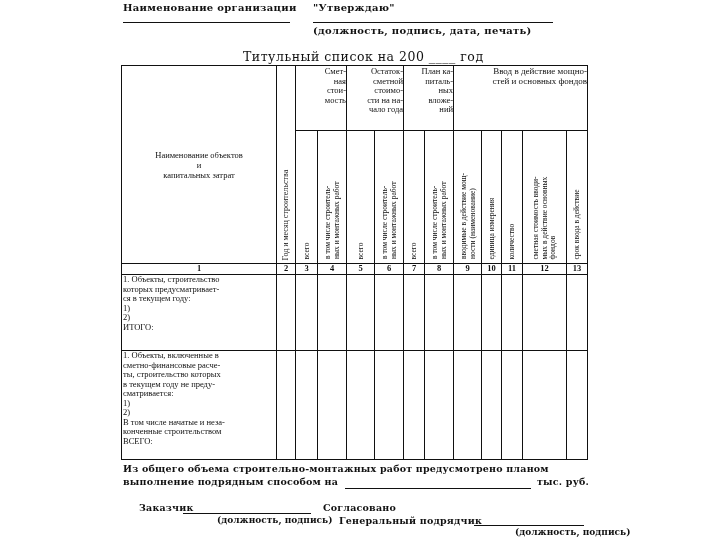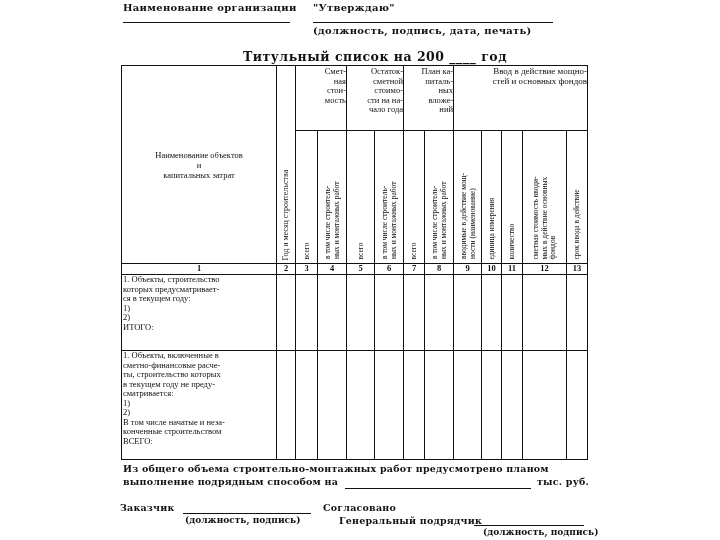--- a/index.html
+++ b/index.html
@@ -1,30 +1,30 @@
 <!DOCTYPE html>
 <html><head>
 <meta charset="utf-8">
 <style>
   html,body{margin:0;padding:0;background:#fff;}
   body{width:720px;height:540px;position:relative;overflow:hidden;font-family:"DejaVu Serif","Liberation Serif",serif;color:#111;}
   .abs{position:absolute;}
   .hdr{font-size:10px;font-weight:bold;letter-spacing:0.3px;}
   .line{position:absolute;border-bottom:1px solid #111;height:0;}
-  .title{font-size:12.5px;font-weight:bold;letter-spacing:0.5px;}
+  .title{font-size:12.5px;font-weight:normal;letter-spacing:0.5px;}
   table.form{position:absolute;left:121px;top:65px;border-collapse:collapse;table-layout:fixed;font-family:"Liberation Serif",serif;}
   table.form td{border:1px solid #111;padding:0;vertical-align:top;font-size:8.5px;line-height:9.5px;}
   table.form td.grp{text-align:right;padding-top:1px;}
   table.form td.name{vertical-align:middle;text-align:center;font-size:8.5px;line-height:10px;}
   .vert{position:relative;height:100%;}
   .vert span{position:absolute;left:50%;bottom:3px;transform-origin:left bottom;transform:rotate(-90deg) translate(0,50%);white-space:nowrap;font-size:7.5px;line-height:8.5px;text-align:left;display:block;}
   .num td{text-align:center;font-weight:bold;font-size:9px;height:10px;line-height:10px;vertical-align:middle;}
   .sect{font-size:9px;line-height:9.6px;padding-left:1px !important;}
   .foot{font-size:9.5px;font-weight:bold;letter-spacing:0.2px;}
-  .small{font-size:9px;font-weight:bold;}
+  .small{font-size:9px;font-weight:bold;margin-left:32px;}
 </style>
 </head>
 <body>
 
 <div class="abs hdr" style="left:123px;top:2px;">Наименование организации</div>
 <div class="abs hdr" style="left:313px;top:2px;">"Утверждаю"</div>
 <div class="line" style="left:123px;top:22px;width:167px;"></div>
 <div class="line" style="left:313px;top:22px;width:240px;"></div>
 <div class="abs hdr" style="left:313px;top:25px;">(должность, подпись, дата, печать)</div>
 
@@ -220,20 +220,20 @@
         <td></td>
   </tr>
 </tbody>
   </table>
 
 <div class="abs foot" style="left:123px;top:463px;">Из общего объема строительно-монтажных работ предусмотрено планом</div>
 <div class="abs foot" style="left:123px;top:476px;">выполнение подрядным способом на</div>
 <div class="line" style="left:345px;top:488px;width:186px;"></div>
 <div class="abs foot" style="left:537px;top:476px;">тыс. руб.</div>
 
-<div class="abs foot" style="left:120px;top:502px;">Заказчик</div>
+<div class="abs foot" style="left:139px;top:502px;">Заказчик</div>
 <div class="line" style="left:183px;top:513px;width:128px;"></div>
 <div class="abs small" style="left:185px;top:515px;">(должность, подпись)</div>
 
 <div class="abs foot" style="left:323px;top:502px;">Согласовано</div>
 <div class="abs foot" style="left:323px;top:515px;margin-left:16px;">Генеральный подрядчик</div>
 <div class="line" style="left:474px;top:525px;width:110px;"></div>
 <div class="abs small" style="left:483px;top:527px;">(должность, подпись)</div>
 
 </body></html>

